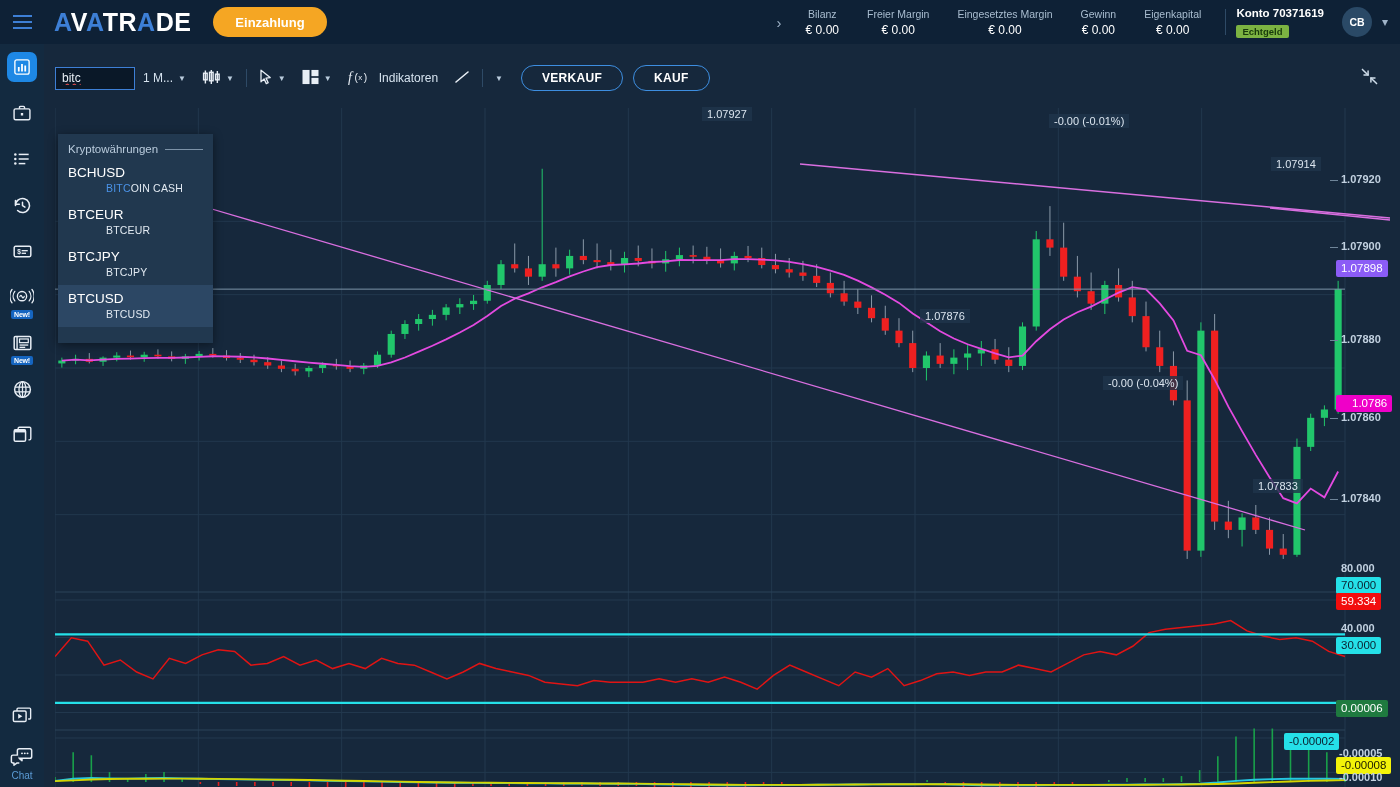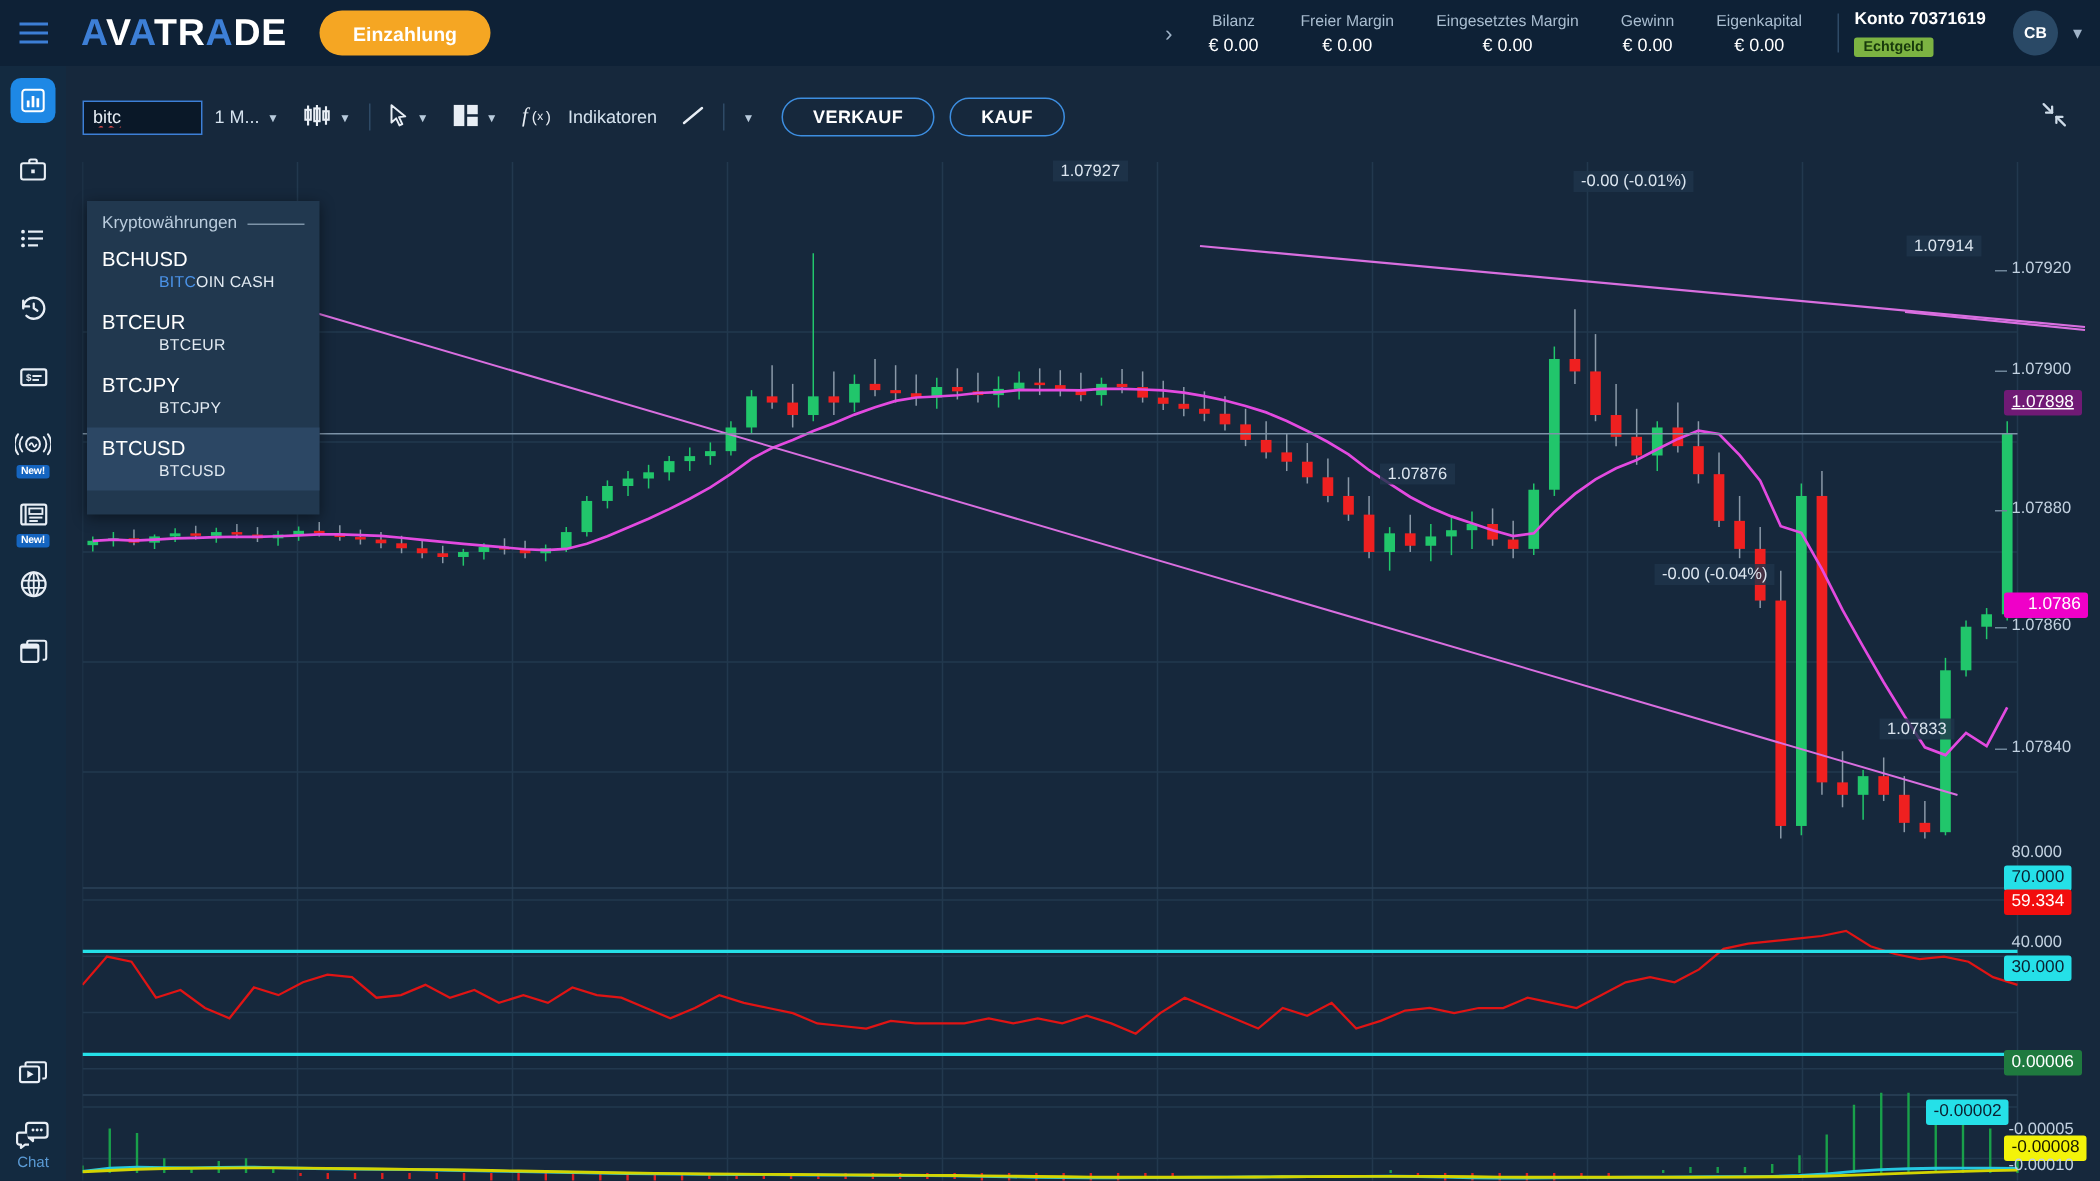--- a/index.html
+++ b/index.html
@@ -130,28 +130,28 @@
   .dd-item.sel { background: #2c4764; }
   .dd-sym { font-size: 13.5px; color: #ffffff; line-height: 17px; }
   .dd-desc { font-size: 10.5px; color: #e2eaf2; line-height: 14px; letter-spacing: 0.2px; margin-left: 38px; }
   .dd-desc .hl { color: #4b93e8; }
 
   
   .panes { position: absolute; left: 11px; top: 56px; width: 1345px; height: 687px; }
 
   .axis-label {
     position: absolute; font-size: 11px; color: #c2d1e0;
-    font-family: "Liberation Sans", sans-serif; white-space: nowrap;
+    font-family: "Liberation Sans", sans-serif; white-space: nowrap; font-weight: bold;
   }
   .badge {
     position: absolute; font-size: 11.5px; padding: 1px 5px;
     font-family: "Liberation Sans", sans-serif; white-space: nowrap;
     border-radius: 2px; line-height: 15px;
   }
-  .badge.green { background: #701a75; color: #ffffff; text-decoration: underline; }
+  .badge.green { background: #8b5cf6; color: #ffffff; }
   .badge.magenta { background: #ef00c8; color: #ffffff; padding-left: 16px; }
   .badge.red { background: #f20d0d; color: #ffffff; }
   .badge.cyan { background: #25e0e8; color: #0b2030; }
   .badge.yellow { background: #f3f309; color: #1a1a00; }
   .badge.dgreen { background: #1f7a3f; color: #ffffff; }
 
   .chart-note {
     position: absolute; font-size: 11px; color: #dbe5ef;
     background: rgba(30,52,74,.82); padding: 1px 5px; white-space: nowrap;
   }

